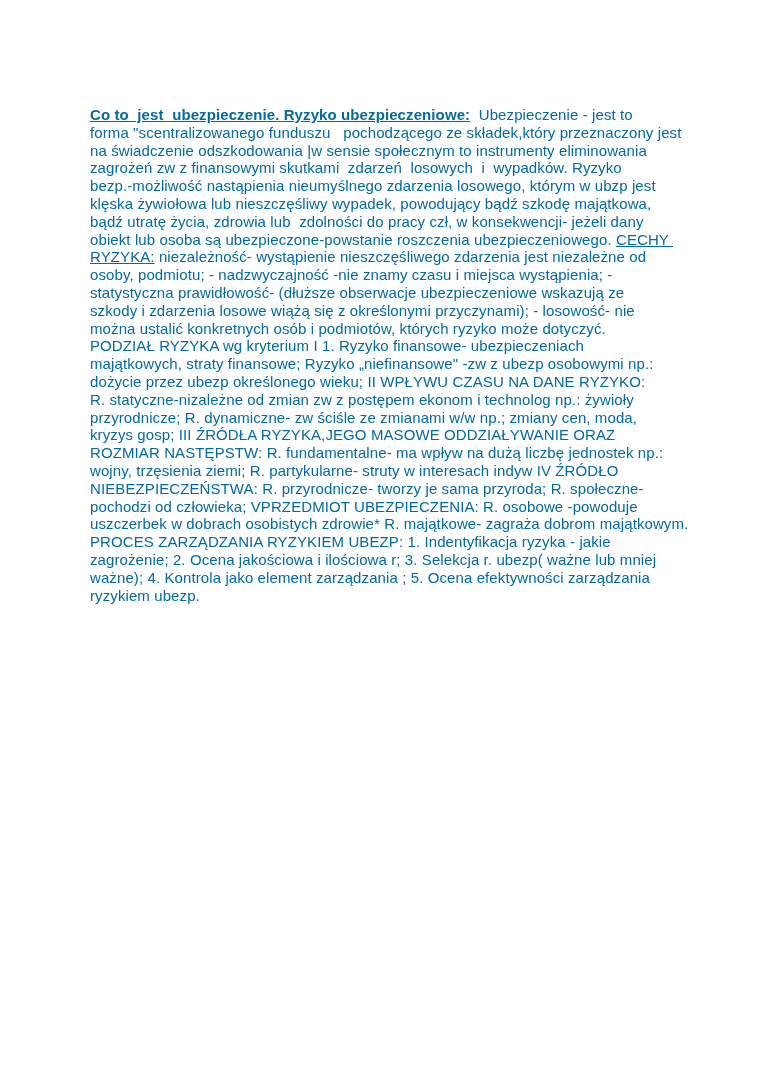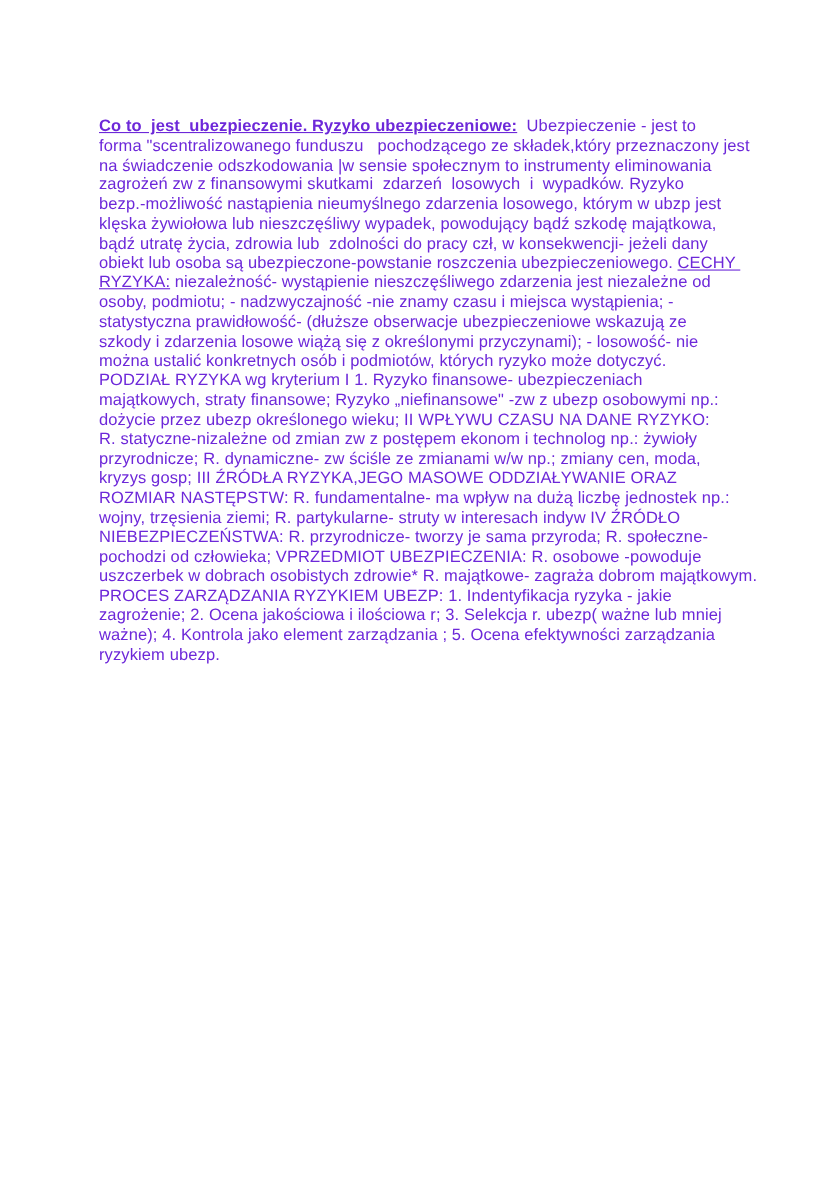--- a/index.html
+++ b/index.html
@@ -15,21 +15,21 @@
     overflow: hidden;
     font-family: "Liberation Sans", sans-serif;
   }
   .doc-paragraph {
     position: absolute;
     left: 90px;
     top: 91px;
     width: 600px;
     font-size: 15px;
     line-height: 17.8px;
-    color: #6d28d9;
+    color: #0369a1;
     white-space: pre;            
     letter-spacing: 0.1px;
   }
   .doc-heading {
     font-weight: bold;
     text-decoration: underline;
   }
   .underlined {
     text-decoration: underline;
   }

